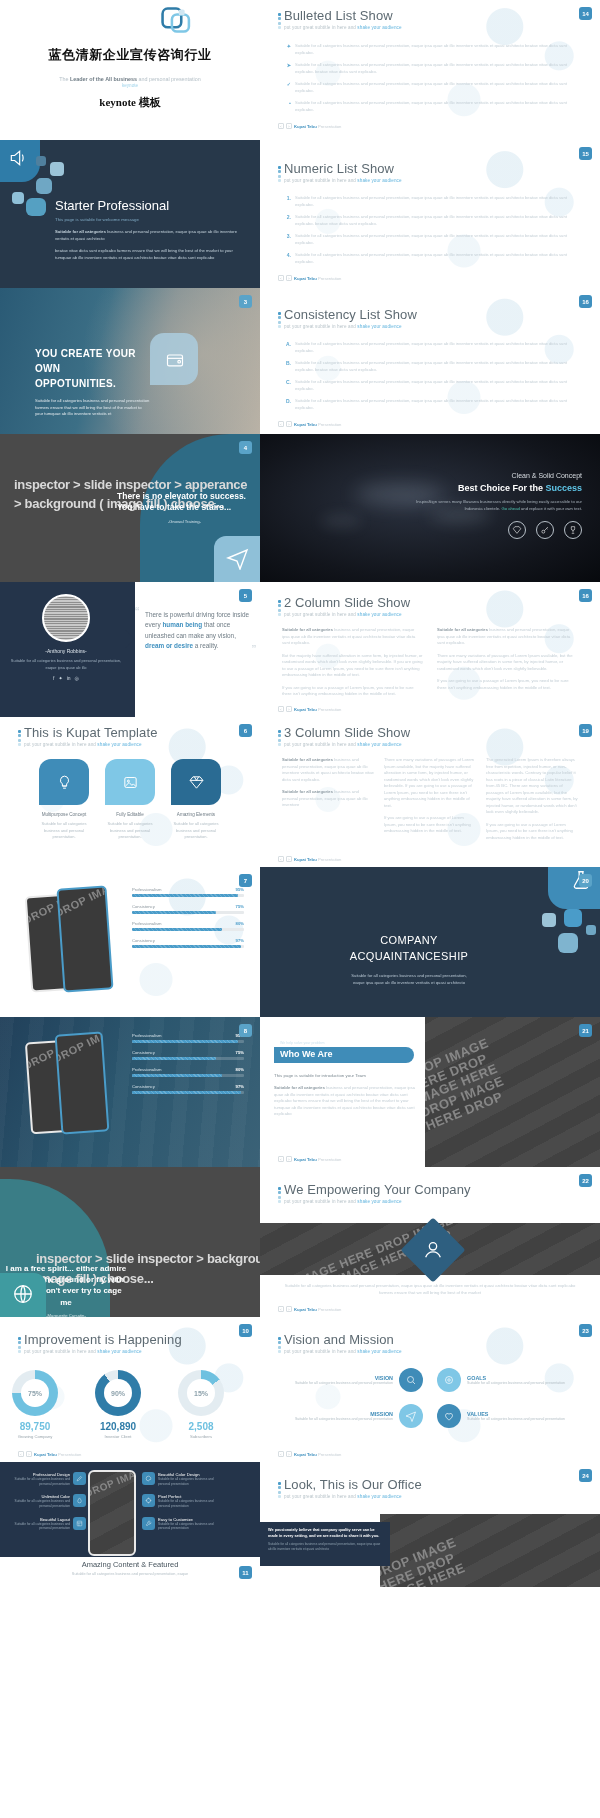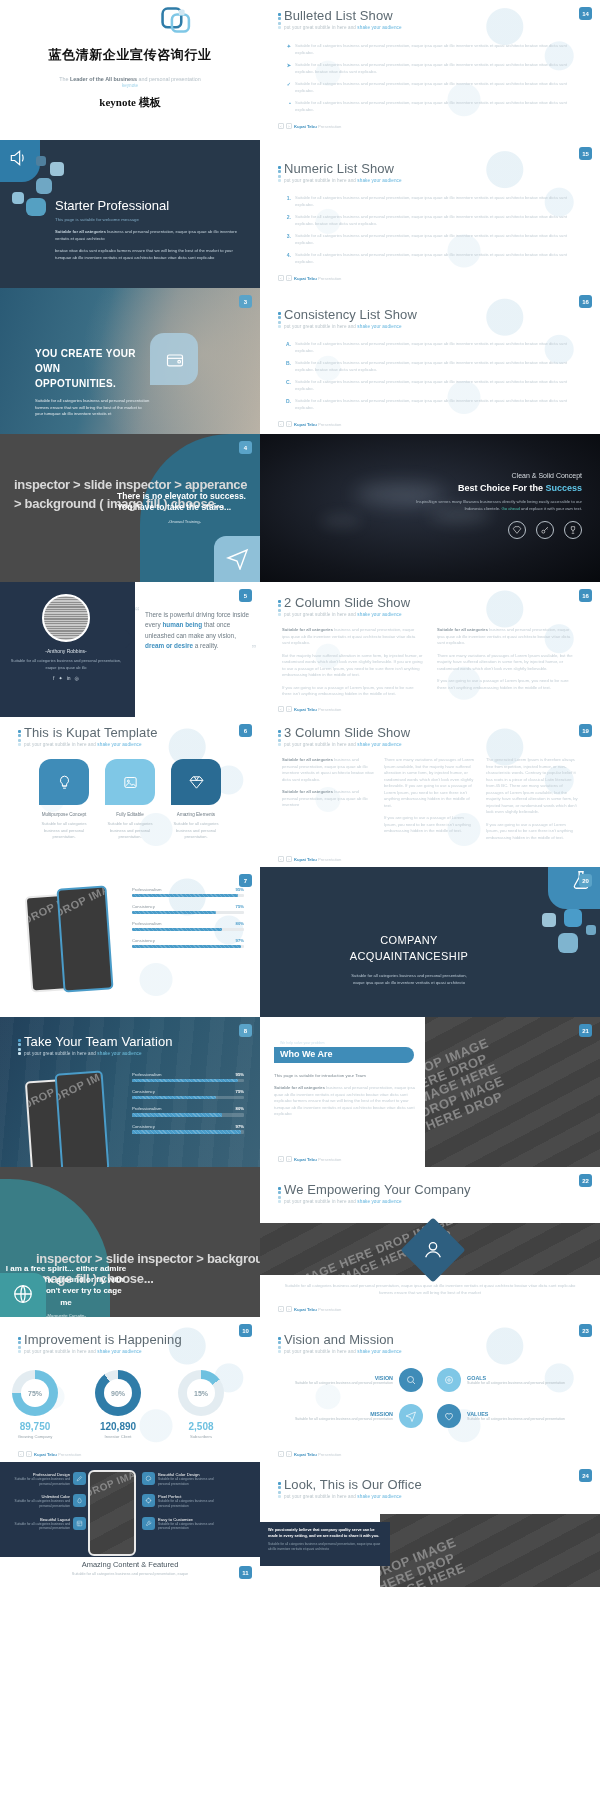--- a/index.html
+++ b/index.html
@@ -550,32 +550,20 @@
         <div style="font-size:4.2px;color:#b7c6d2;line-height:1.7;margin-top:7px;padding:0 52px;">Suitable for all categories business and personal presentation, eaque ipsa quae ab illo inventore veritatis et quasi architecto</div>
       </div>
       <div class="badge" style="background:#5aa3c8;">20</div>
     </div>
   </div>
 
   <div class="row">
     <div class="slide col-l" style="height:150px;background:linear-gradient(120deg,#21405a 0%,#2b566e 45%,#3b6277 100%);">
       <div style="position:absolute;inset:0;background:repeating-linear-gradient(95deg, rgba(255,255,255,.035) 0 14px, transparent 14px 30px);"></div>
       <div class="badge" style="background:#5aa3c8;">8</div>
-      <div class="head" style="padding-top:18px;">
-        <span class="dotbar">
-            <i></i>
-            <i></i>
-            <i></i>
-            <i></i>
-          </span>
-        <div>
-          <div class="h-title" style="color:#fff;">Take Your Team Variation</div>
-          <div class="h-sub"><span style="color:#c5d5df">put your great subtitle in here and </span><span style="color:#6fc1e0">shake your audience</span></div>
-        </div>
-      </div>
       <div style="display:flex;padding:12px 16px 0 22px;position:relative;z-index:2;gap:10px;">
         <div style="position:relative;width:100px;height:100px;">
           <div class="phone imgfill" style="position:absolute;left:6px;top:12px;width:44px;height:92px;transform:rotate(-4deg);">
             <div class="imgwords" style="margin:8px 0 0 -6px;">DROP IMAGE HERE</div>
           </div>
           <div class="phone blue imgfill" style="position:absolute;left:36px;top:4px;width:48px;height:100px;transform:rotate(-4deg);">
             <div class="imgwords" style="margin:8px 0 0 -6px;">DROP IMAGE HERE</div>
           </div>
         </div>
         <div style="flex:1;padding-top:4px;">

